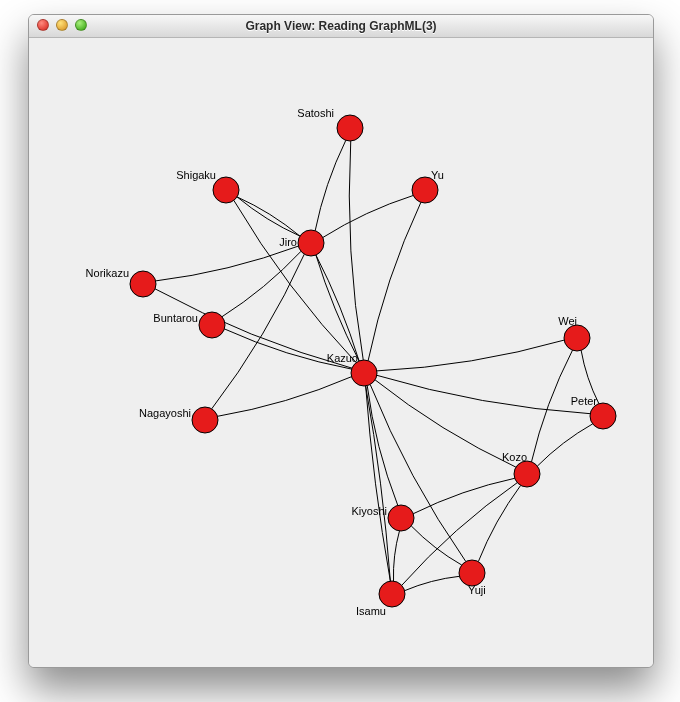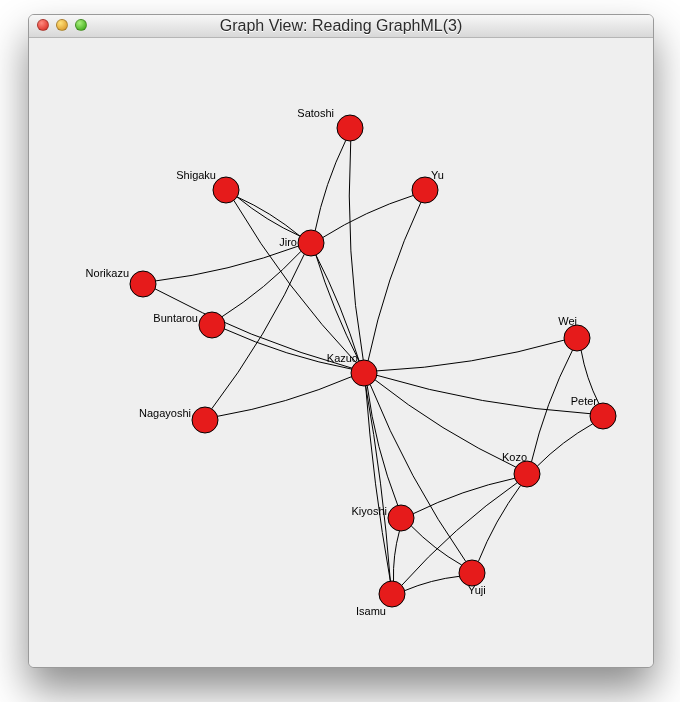--- a/index.html
+++ b/index.html
@@ -60,24 +60,25 @@
     height: 12px;
     border-radius: 50%;
     border: 1px solid rgba(0,0,0,0.25);
     box-sizing: border-box;
     background: #ccc;
   }
   .tl-close   { background: radial-gradient(circle at 35% 30%, #ff8a7e, #e24037 70%); }
   .tl-min     { background: radial-gradient(circle at 35% 30%, #ffe27a, #e2a638 70%); }
   .tl-zoom    { background: radial-gradient(circle at 35% 30%, #a8f07c, #53b82b 70%); }
   .title {
-    font-size: 16px;
+    font-size: 12px;
     color: #2b2b2b;
     text-shadow: 0 1px 0 #fff;
     pointer-events: none;
+    font-weight: bold;
   }
   .canvas {
     position: absolute;
     left: 0;
     top: 23px;
     right: 0;
     bottom: 0;
     background: #efefef;
     text-decoration: underline;
   }

